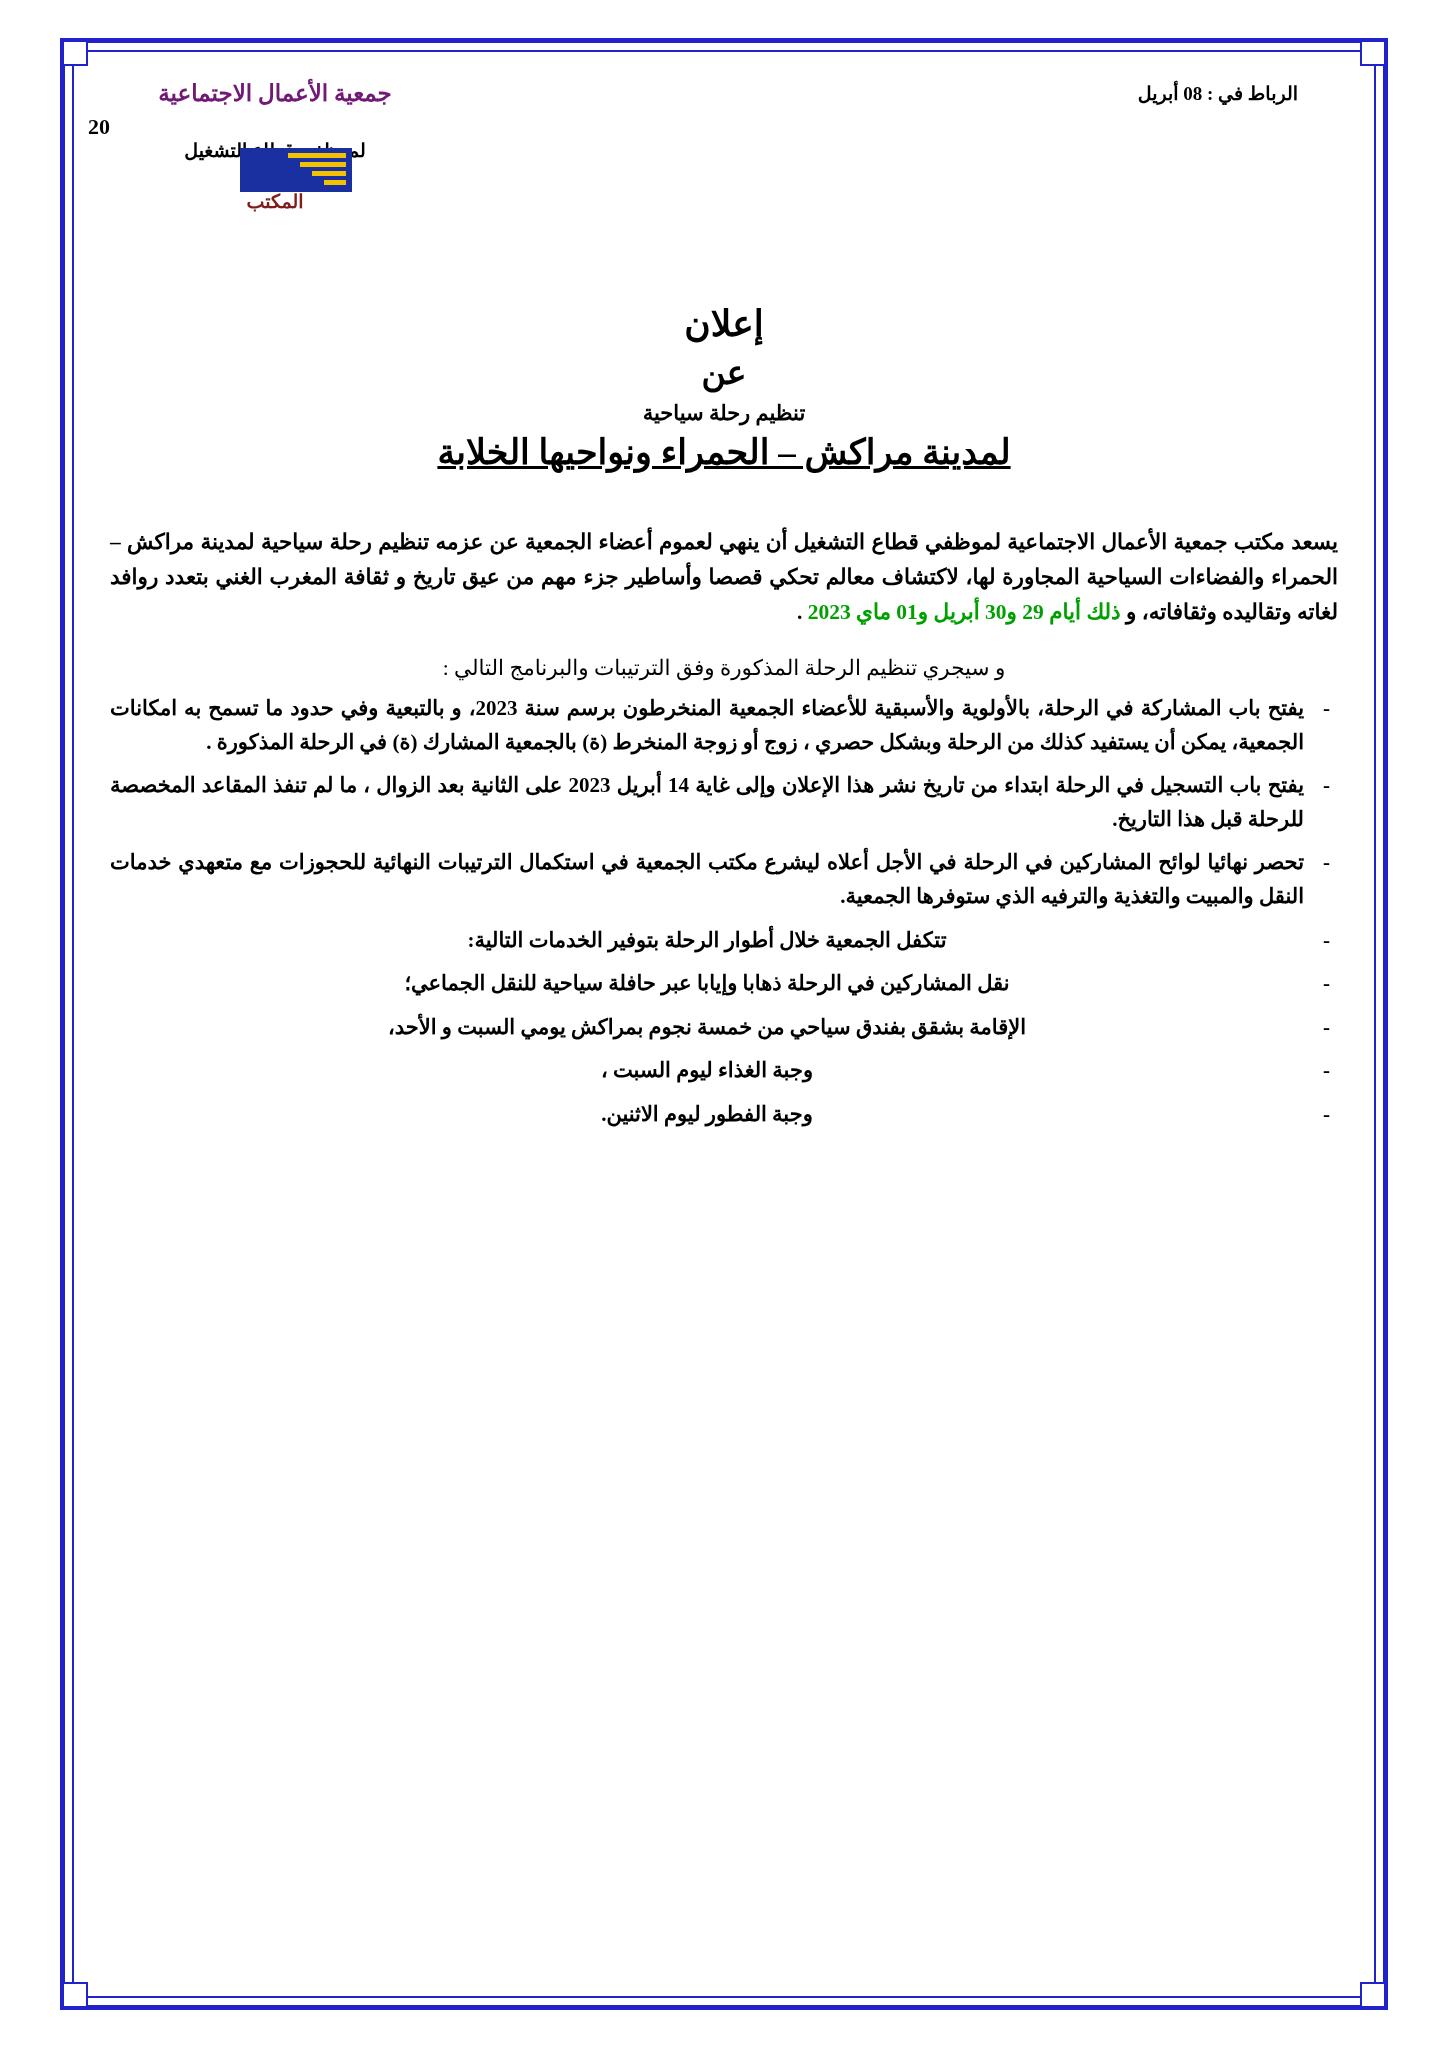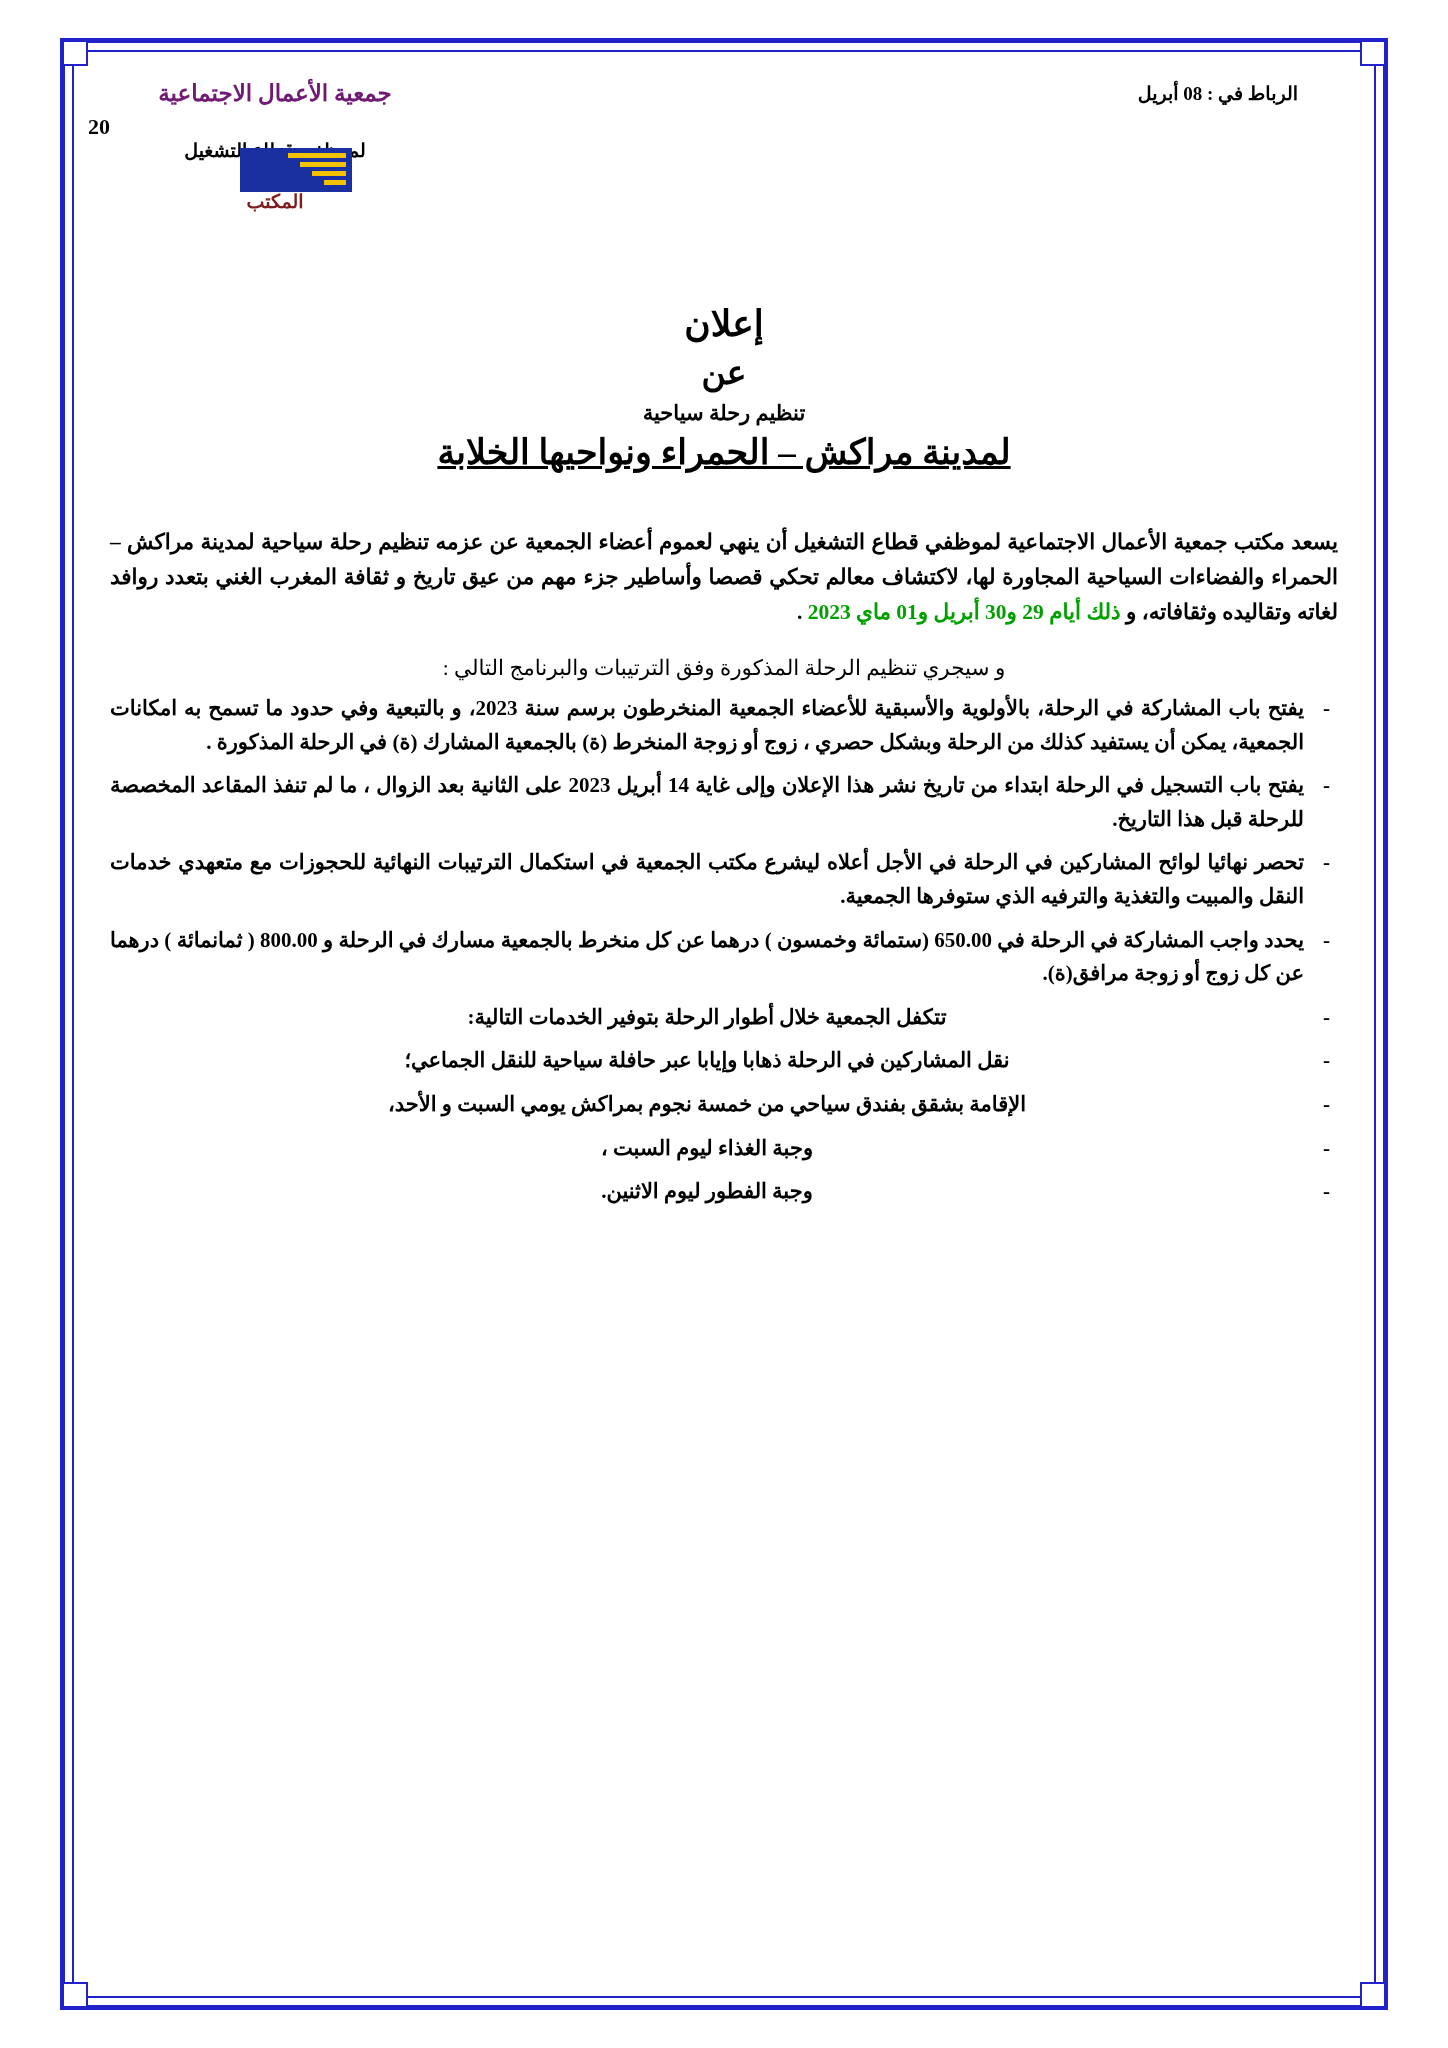--- a/index.html
+++ b/index.html
@@ -229,21 +229,20 @@
 
     <div class="body-text">
       <p class="intro"><span>يسعد مكتب جمعية الأعمال الاجتماعية لموظفي قطاع التشغيل أن ينهي لعموم أعضاء الجمعية عن عزمه تنظيم رحلة سياحية  لمدينة مراكش – الحمراء والفضاءات السياحية المجاورة لها، لاكتشاف معالم تحكي قصصا وأساطير  جزء مهم من عيق تاريخ و ثقافة المغرب الغني بتعدد روافد لغاته وتقاليده وثقافاته، و </span><span class="highlight">ذلك أيام 29 و30  أبريل و01 ماي 2023</span><span> .</span></p>
 
       <div class="sub-lead">و سيجري تنظيم الرحلة المذكورة وفق الترتيبات والبرنامج التالي :</div>
 
       <ul class="bullets">
         <li>يفتح باب المشاركة في الرحلة، بالأولوية والأسبقية للأعضاء الجمعية المنخرطون برسم سنة 2023، و بالتبعية وفي حدود ما تسمح به امكانات الجمعية، يمكن أن يستفيد كذلك من الرحلة  وبشكل حصري ، زوج أو زوجة المنخرط (ة) بالجمعية المشارك (ة) في الرحلة المذكورة .</li>
         <li>يفتح باب التسجيل في الرحلة ابتداء من تاريخ نشر هذا الإعلان وإلى غاية 14 أبريل 2023 على الثانية بعد الزوال ، ما لم تنفذ المقاعد المخصصة للرحلة قبل هذا التاريخ.</li>
         <li>تحصر نهائيا لوائح المشاركين في الرحلة في الأجل أعلاه ليشرع مكتب الجمعية في استكمال الترتيبات النهائية للحجوزات مع متعهدي  خدمات النقل والمبيت والتغذية والترفيه الذي ستوفرها الجمعية.</li>
-        <li>يحدد واجب المشاركة في الرحلة في 650.00 (ستمائة وخمسون ) درهما عن كل منخرط بالجمعية مسارك في الرحلة  و 800.00 ( ثمانمائة ) درهما عن كل زوج أو زوجة مرافق(ة).</li>
         <li class="center-ish">تتكفل الجمعية خلال أطوار الرحلة بتوفير الخدمات التالية:</li>
         <li class="center-ish">نقل المشاركين في الرحلة ذهابا وإيابا عبر حافلة سياحية للنقل الجماعي؛</li>
         <li class="center-ish">الإقامة بشقق بفندق سياحي من خمسة نجوم بمراكش يومي السبت و الأحد،</li>
         <li class="center-ish">وجبة الغذاء ليوم السبت ،</li>
         <li class="center-ish">وجبة الفطور ليوم الاثنين.</li>
       </ul>
     </div>
 
   </div>
 </div>

